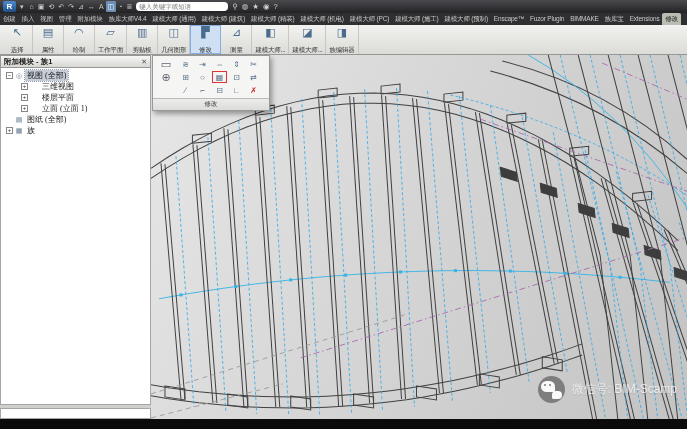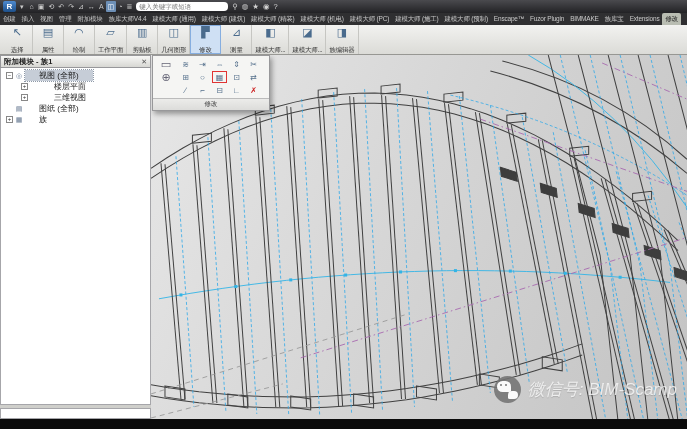--- a/index.html
+++ b/index.html
@@ -33,21 +33,21 @@
   .workarea{flex:1;display:flex;position:relative;min-height:0;}
   .leftcol{width:151px;flex:0 0 151px;display:flex;flex-direction:column;background:#cfcfcb;}
   .bheader{height:13px;background:linear-gradient(#f7f7f5,#d7d7d3);border:1px solid #97979a;display:flex;align-items:center;font-size:7.5px;font-weight:bold;color:#222;padding:0 3px;}
   .bclose{margin-left:auto;font-size:7px;color:#555;font-weight:normal;}
   .btree{flex:1;background:#fff;border:1px solid #a6a6aa;border-top:none;padding-top:2px;overflow:hidden;}
   .trow{display:flex;align-items:center;height:11px;font-size:8px;color:#1c1c1c;padding-left:5px;white-space:nowrap;}
   .trow.lv1{padding-left:20px;}
   .expander{width:7px;height:7px;border:1px solid #888;font-size:6px;line-height:5px;text-align:center;margin-right:2px;color:#333;background:#fff;flex:0 0 7px;}
   .expander:empty{border:none;background:transparent;}
   .tico{font-size:7px;color:#6a7c94;margin-right:2px;width:8px;text-align:center;}
-  .tlabel{padding:0 14px;}
+  .tlabel{padding:0 2px;font-family:Liberation Serif, serif;}
   .trow.selected .tlabel{background:#c6cdd7;outline:1px dotted #8f9aa8;}
   .bfooter{height:11px;background:#fff;border:1px solid #a6a6aa;margin-top:3px;flex:0 0 11px;}
 
   .canvas{flex:1;position:relative;background:linear-gradient(115deg,#e7e7e7 0%,#d6d6d6 45%,#c3c3c3 100%);overflow:hidden;}
   .canvas svg{position:absolute;inset:0;width:100%;height:100%;}
   .w{stroke:var(--wire_gray,#404040);fill:none;stroke-width:1;}
   .wf{fill:#3d3d3d;stroke:#3d3d3d;}
   .b{stroke:var(--grid_blue,#2ea8e8);stroke-dasharray:3 2.2;stroke-width:.8;fill:none;}
   .c{stroke:var(--cyan,#32b4e6);stroke-width:.9;fill:none;}
   .p{stroke:var(--purple_ref,#a86ab0);stroke-dasharray:6 3 1.5 3;stroke-width:.9;fill:none;}
@@ -63,21 +63,21 @@
   .ftool.red{color:var(--delete_red,#cc2222);font-weight:bold;}
   .flabel{text-align:center;font-size:6.5px;color:#444;background:linear-gradient(#ececea,#dcdcda);border-top:1px solid #bbb;padding:1px 0;}
 
   
   .watermark{position:absolute;right:10px;bottom:16px;display:flex;align-items:center;gap:7px;}
   .wm-icon{width:27px;height:27px;border-radius:50%;background:rgba(115,115,115,.88);position:relative;flex:0 0 27px;}
   .wm-b1{position:absolute;left:3px;top:5px;width:14px;height:11px;border-radius:7px 7px 2px 7px;background:#fafafa;}
   .wm-b2{position:absolute;right:3px;bottom:4px;width:10px;height:8px;border-radius:5px 5px 5px 2px;background:#fafafa;}
   .wm-b1::before,.wm-b1::after{content:"";position:absolute;top:3px;width:2px;height:2px;border-radius:50%;background:#777;}
   .wm-b1::before{left:3px;}.wm-b1::after{left:8px;}
-  .wm-text{font-size:17px;color:rgba(248,248,248,.82);text-shadow:0 1px 1px rgba(0,0,0,.15);white-space:nowrap;font-style:italic;}
+  .wm-text{font-size:12px;color:rgba(248,248,248,.82);text-shadow:0 1px 1px rgba(0,0,0,.15);white-space:nowrap;}
 
   .statusbar{height:10px;background:#0b0b0b;flex:0 0 10px;}
 </style>
 </head>
 <body>
 
 <div id="app">
 
   <div class="titlebar">
     <div class="logo">R</div>
@@ -190,26 +190,31 @@
       <div class="btree">
 
       <div class="trow lv0 selected">
           <span class="expander">−</span>
           <span class="tico">◎</span>
           <span class="tlabel">视图 (全部)</span>
         </div>
           <div class="trow lv1">
           <span class="expander">+</span>
           <span class="tico"></span>
-          <span class="tlabel">楼层平面</span>
+          <span class="tlabel">三维视图</span>
         </div>
           <div class="trow lv1">
           <span class="expander">+</span>
           <span class="tico"></span>
-          <span class="tlabel">三维视图</span>
+          <span class="tlabel">楼层平面</span>
+        </div>
+          <div class="trow lv1">
+          <span class="expander">+</span>
+          <span class="tico"></span>
+          <span class="tlabel">立面 (立面 1)</span>
         </div>
           <div class="trow lv0">
           <span class="expander"></span>
           <span class="tico">▤</span>
           <span class="tlabel">图纸 (全部)</span>
         </div>
           <div class="trow lv0">
           <span class="expander">+</span>
           <span class="tico">▦</span>
           <span class="tlabel">族</span>

